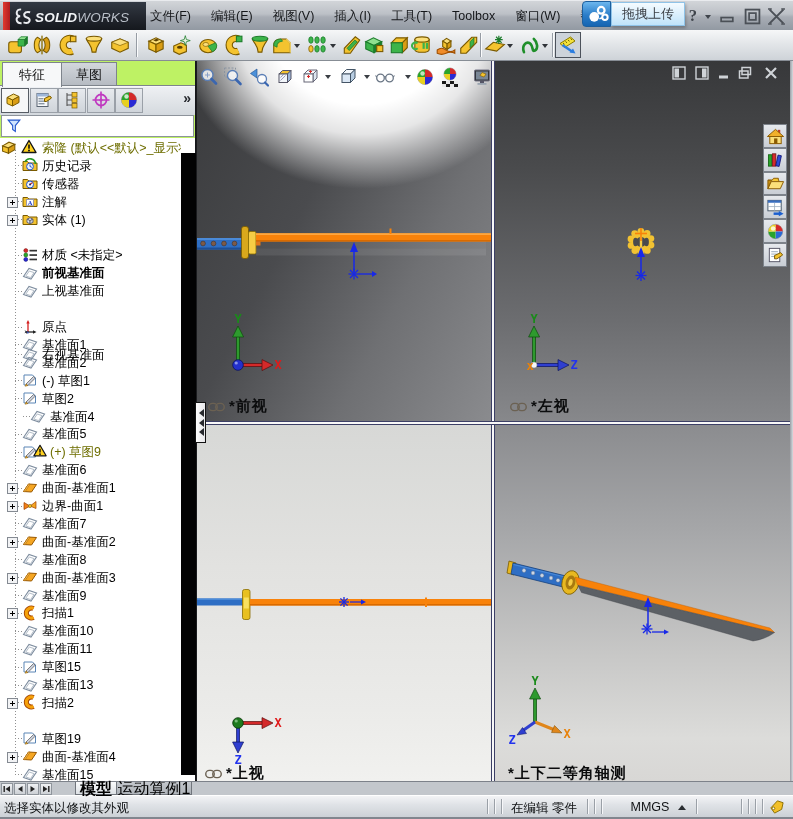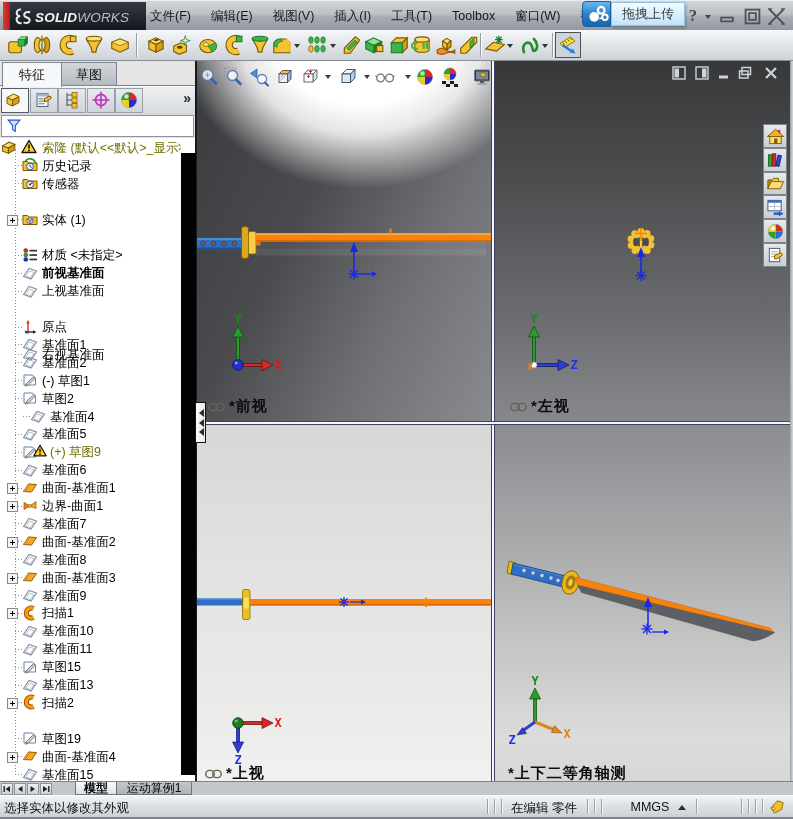--- a/index.html
+++ b/index.html
@@ -16,21 +16,21 @@
   #overlay-upload{left:582px;top:0;height:26px;display:flex;}
   #overlay-btn{width:29px;height:26px;background:linear-gradient(#6cb7ee,#2a7cc8 55%,#1565b2);border:1px solid #1c5f9e;border-radius:4px 0 0 4px;box-sizing:border-box;position:relative;}
   #overlay-tip{width:74px;height:24px;margin-top:1px;background:linear-gradient(#f4fbff,#d6edfc 60%,#bfe3fa);border:1px solid #8fc3e8;box-sizing:border-box;font-size:13px;color:#3a3f45;text-align:center;line-height:22px;box-shadow:1px 2px 3px rgba(0,0,0,.25);}
   
   #toolbar{left:0;top:30px;width:793px;height:31px;background:linear-gradient(#f6f7f8 0%,#e3e6e9 45%,#ced3d8 100%);border-bottom:1px solid #878d95;box-sizing:border-box;}
   .tb-icon{position:absolute;top:4px;width:22px;height:22px;}
   .tb-caret{position:absolute;top:14px;width:0;height:0;border-left:3.5px solid transparent;border-right:3.5px solid transparent;border-top:4px solid #303439;}
   .tb-sep{position:absolute;top:3px;width:1px;height:24px;background:#969ca4;border-right:1px solid #fbfcfd;}
   #instant3d-box{position:absolute;left:555px;top:2px;width:26px;height:26px;background:#cdd3da;border:1.5px solid #4c525b;box-sizing:border-box;}
   
-  #leftpanel{left:0;top:61px;width:196px;height:720px;background:#e5e5e5;border-right:1px solid #15161a;box-sizing:border-box;}
+  #leftpanel{left:0;top:61px;width:196px;height:720px;background:#bef264;border-right:1px solid #15161a;box-sizing:border-box;}
   .lp-tab{position:absolute;top:1px;height:24px;font-size:13px;text-align:center;line-height:24px;color:#111;}
   #lp-tab-features{left:2px;width:58px;background:#f7f8f9;border:1px solid #7e848c;border-bottom:none;z-index:2;}
   #lp-tab-sketch{left:61px;width:56px;background:linear-gradient(#d3d7dc,#b6bbc2);border:1px solid #7e848c;box-sizing:border-box;}
   #lp-tabrow-base{left:0px;top:24px;width:195px;height:2px;background:#f7f8f9;border-top:1px solid #7e848c;}
   #lp-cmdbar{left:0;top:26px;width:195px;height:28px;background:linear-gradient(#eef0f3,#d4d9de);}
   .lp-btn{position:absolute;top:1px;width:28px;height:25px;background:linear-gradient(#e7eaee,#cfd4da);border:1px solid #9aa0a8;box-sizing:border-box;}
   .lp-btn.active{background:#f6f7f8;border:1px solid #565c64;}
   #lp-expand{position:absolute;right:4px;top:3px;font-size:14px;font-weight:bold;color:#26292e;}
   #lp-filter{left:1px;top:54px;width:193px;height:22px;background:#fff;border:1px solid #8d939b;box-sizing:border-box;}
   #tree{left:0;top:77px;width:195px;height:643px;background:#fff;overflow:hidden;}
@@ -51,21 +51,21 @@
   #gfx-left-edge{left:0;top:0;width:1px;height:720px;background:#1a1b1e;}
   #gfx-right-strip{left:594px;top:0;width:3px;height:720px;background:linear-gradient(90deg,#9aa0a7,#d6dade);}
   #vsplit{left:295px;top:0;width:4px;height:720px;background:#f8f8f8;border-left:1.5px solid #3c3f66;border-right:1.5px solid #3c3f66;box-sizing:border-box;}
   #hsplit{left:0px;top:360px;width:594px;height:4px;background:#f8f8f8;border-top:1.5px solid #3c3f66;border-bottom:1.5px solid #3c3f66;box-sizing:border-box;}
   #split-arrows{left:-1px;top:341px;width:11px;height:41px;background:linear-gradient(90deg,#fdfdfd,#e8e8ea);border:1px solid #111;box-sizing:border-box;}
   .split-arr{position:absolute;left:2.5px;width:0;height:0;border-top:4px solid transparent;border-bottom:4px solid transparent;border-right:5px solid #26282c;}
   .vp-label{position:absolute;font-size:15px;font-weight:bold;color:#0b0c0d;letter-spacing:1px;}
   
   #dtabs{left:0;top:781px;width:793px;height:14px;background:#c3c7cc;border-top:1px solid #7d828a;box-sizing:border-box;}
   .nav-btn{position:absolute;top:1px;width:12px;height:12px;background:linear-gradient(#eff1f3,#ccd0d5);border:1px solid #8f959c;box-sizing:border-box;text-align:center;}
-  .doc-tab{position:absolute;top:0px;height:13px;font-size:12px;line-height:13px;text-align:center;border:1px solid #70757c;border-top:none;box-sizing:border-box;}
+  .doc-tab{position:absolute;top:0px;height:13px;font-size:16px;line-height:13px;text-align:center;border:1px solid #70757c;border-top:none;box-sizing:border-box;}
   #dtab-model{left:75px;width:42px;background:linear-gradient(#fafbfc,#dde1e5);font-weight:bold;z-index:2;}
   #dtab-motion{left:116px;width:76px;background:linear-gradient(#c3c7cc,#aeb3b9);}
   #statusbar{left:0;top:795px;width:793px;height:24px;background:linear-gradient(#f3f4f6 0%,#e0e3e7 40%,#ccd1d6 100%);border-top:1px solid #fff;border-bottom:2px solid #81868e;box-sizing:border-box;font-size:12.5px;color:#101214;}
   .sb-groove{position:absolute;top:3px;width:1px;height:15px;background:#9aa0a7;border-right:1px solid #f6f7f9;}
   #sb-left{position:absolute;left:4px;top:4px;}
   #sb-edit{position:absolute;left:504px;top:4px;width:80px;text-align:center;}
   #sb-units{position:absolute;left:608px;top:4px;width:84px;text-align:center;}
   #sb-units-caret{position:absolute;left:678px;top:9px;width:0;height:0;border-left:4px solid transparent;border-right:4px solid transparent;border-bottom:5px solid #2a2d31;}
 </style>
 </head>
@@ -398,20 +398,32 @@
           <div style="position: absolute; left: 15px; top: 9px; width: 7px; height: 1px; background: repeating-linear-gradient(90deg, rgb(144, 144, 144) 0px, rgb(144, 144, 144) 1px, transparent 1px, transparent 3px);"></div>
           <div class="tree-ico">
             <svg viewBox="0 0 16 16" width="100%" height="100%" preserveAspectRatio="xMidYMid meet" xmlns="http://www.w3.org/2000/svg">
               <path d="M1 4.5 L5.5 4.5 L6.8 6 L15 6 L15 13.5 L1 13.5 Z" fill="#f4c32f" stroke="#7a5a00"></path>
               <circle cx="8" cy="9.5" r="3.5" fill="#eef4ff" stroke="#2255cc"></circle>
               <path d="M8 9.5 L10.3 7.6" stroke="#cc2222" stroke-width="1.2"></path>
               <circle cx="8" cy="9.5" r=".9" fill="#223"></circle>
             </svg>
           </div>
           <span class="tree-label">传感器</span>
+        </div>
+        <div class="tree-row" style="top: 54.2px;">
+          <div style="position: absolute; left: 15px; top: 9px; width: 7px; height: 1px; background: repeating-linear-gradient(90deg, rgb(144, 144, 144) 0px, rgb(144, 144, 144) 1px, transparent 1px, transparent 3px);"></div>
+          <div class="tree-exp"></div>
+          <div class="tree-ico">
+            <svg viewBox="0 0 16 16" width="100%" height="100%" preserveAspectRatio="xMidYMid meet" xmlns="http://www.w3.org/2000/svg">
+              <path d="M1 4.5 L5.5 4.5 L6.8 6 L15 6 L15 13.5 L1 13.5 Z" fill="#f4c32f" stroke="#7a5a00"></path>
+              <rect x="4.5" y="6.5" width="7" height="6.2" fill="#fff" stroke="#99a"></rect>
+              <text x="8" y="12.2" font-size="6.5" font-weight="bold" fill="#1a3acc" text-anchor="middle" font-family="Liberation Serif,serif">A</text>
+            </svg>
+          </div>
+          <span class="tree-label">注解</span>
         </div>
         <div class="tree-row" style="top: 72.1px;">
           <div style="position: absolute; left: 15px; top: 9px; width: 7px; height: 1px; background: repeating-linear-gradient(90deg, rgb(144, 144, 144) 0px, rgb(144, 144, 144) 1px, transparent 1px, transparent 3px);"></div>
           <div class="tree-exp"></div>
           <div class="tree-ico">
             <svg viewBox="0 0 16 16" width="100%" height="100%" preserveAspectRatio="xMidYMid meet" xmlns="http://www.w3.org/2000/svg">
               <path d="M1 4.5 L5.5 4.5 L6.8 6 L15 6 L15 13.5 L1 13.5 Z" fill="#f4c32f" stroke="#7a5a00"></path>
               <polygon points="5,8.2 8,6.8 11,8.2 8,9.6" fill="#fff" stroke="#667"></polygon>
               <polygon points="5,8.2 8,9.6 8,12.8 5,11.4" fill="#e8ecf2" stroke="#667"></polygon>
               <polygon points="8,9.6 11,8.2 11,11.4 8,12.8" fill="#c8d0dc" stroke="#667"></polygon>

